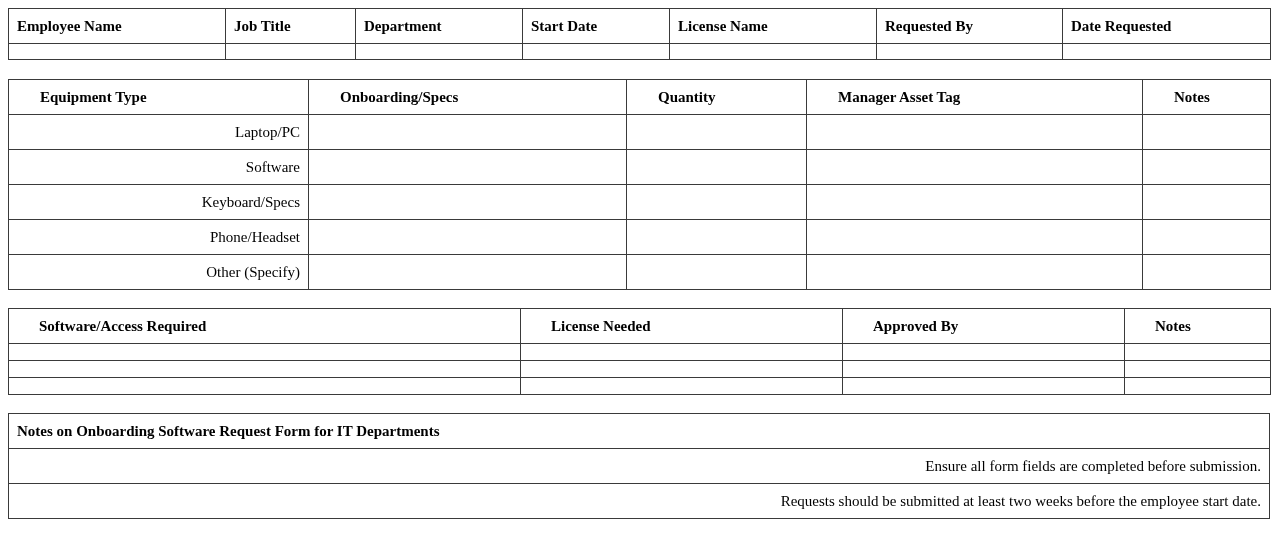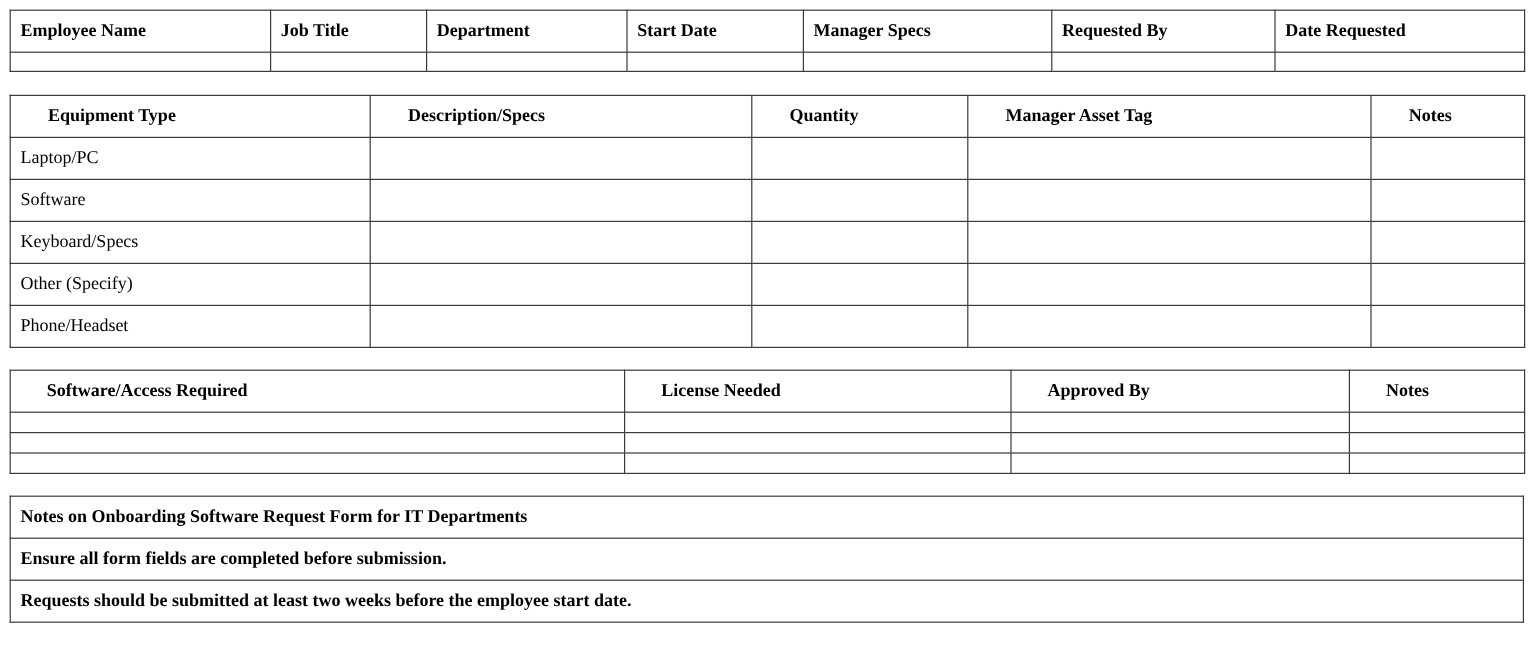--- a/index.html
+++ b/index.html
@@ -4,54 +4,54 @@
 <style>
   html, body { margin: 0; padding: 0; background: #ffffff; }
   body {
     width: 1278px; height: 550px; overflow: hidden; position: relative;
     font-family: "Liberation Serif", "DejaVu Serif", serif;
     color: #000; font-size: 15px;
   }
   table { border-collapse: collapse; position: absolute; left: 8px; width: 1262px; table-layout: fixed; }
   td, th { border: 1px solid #3a3a3a; padding: 0 8px; }
   th { font-weight: bold; text-align: left; }
-  td { text-align: left; }
+  td { text-align: right; }
   #t1 { top: 8px; }
   #t1 th { height: 34px; }
   #t1 td { height: 15px; }
   #t2 { top: 79px; }
   #t2 th { height: 34px; padding-left: 31px; }
   #t2 td { height: 34px; }
   #t3 { top: 308px; }
   #t3 th { height: 34px; padding-left: 30px; }
   #t3 td { height: 16px; }
   #t4 { top: 413px; }
   #t4 th { height: 34px; }
-  #t4 td { height: 34px; font-weight: bold; }
+  #t4 td { height: 34px; }
 </style>
 </head>
 <body>
 
 <table id="t1">
   <colgroup>
       <col style="width:217px">
       <col style="width:130px">
       <col style="width:167px">
       <col style="width:147px">
       <col style="width:207px">
       <col style="width:186px">
       <col style="width:208px">
     </colgroup>
   <tbody>
       <tr>
     <th>Employee Name</th>
     <th>Job Title</th>
     <th>Department</th>
     <th>Start Date</th>
-    <th>Manager Specs</th>
+    <th>License Name</th>
     <th>Requested By</th>
     <th>Date Requested</th>
   </tr>
   <tr>
     <td></td>
     <td></td>
     <td></td>
     <td></td>
     <td></td>
     <td></td>
@@ -64,21 +64,21 @@
   <colgroup>
       <col style="width:300px">
       <col style="width:318px">
       <col style="width:180px">
       <col style="width:336px">
       <col style="width:128px">
     </colgroup>
   <tbody>
       <tr>
     <th>Equipment Type</th>
-    <th>Description/Specs</th>
+    <th>Onboarding/Specs</th>
     <th>Quantity</th>
     <th>Manager Asset Tag</th>
     <th>Notes</th>
   </tr>
   <tr>
     <td>Laptop/PC</td>
     <td></td>
     <td></td>
     <td></td>
     <td></td>
@@ -91,28 +91,28 @@
     <td></td>
   </tr>
   <tr>
     <td>Keyboard/Specs</td>
     <td></td>
     <td></td>
     <td></td>
     <td></td>
   </tr>
   <tr>
-    <td>Other (Specify)</td>
+    <td>Phone/Headset</td>
     <td></td>
     <td></td>
     <td></td>
     <td></td>
   </tr>
   <tr>
-    <td>Phone/Headset</td>
+    <td>Other (Specify)</td>
     <td></td>
     <td></td>
     <td></td>
     <td></td>
   </tr>
 </tbody>
   </table>
 
 <table id="t3">
   <colgroup>

